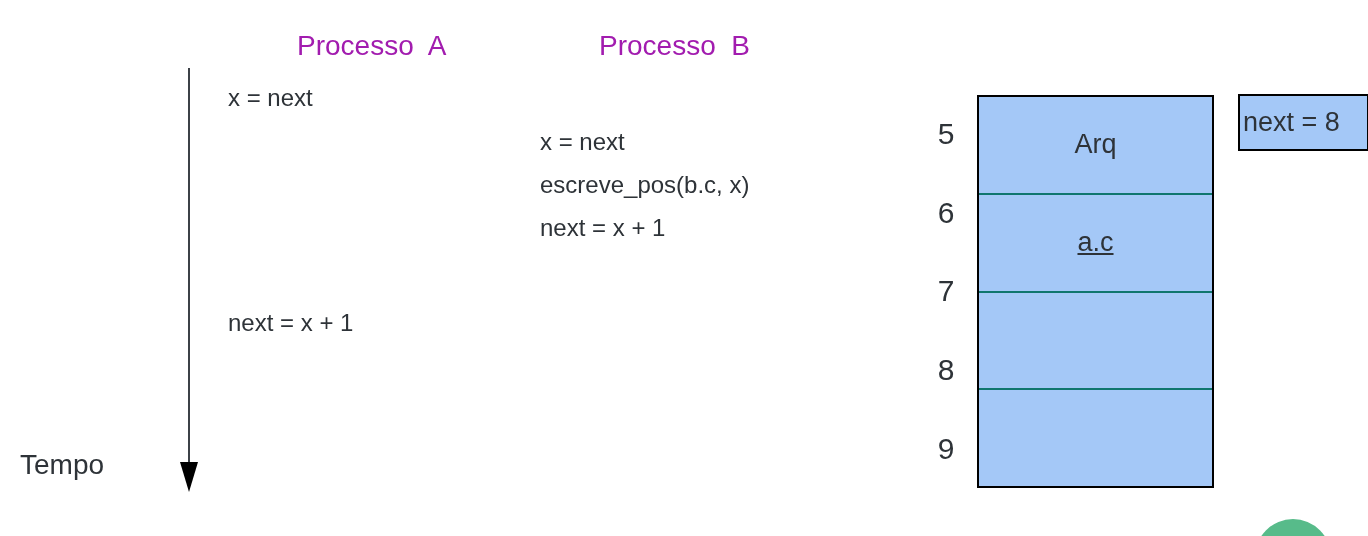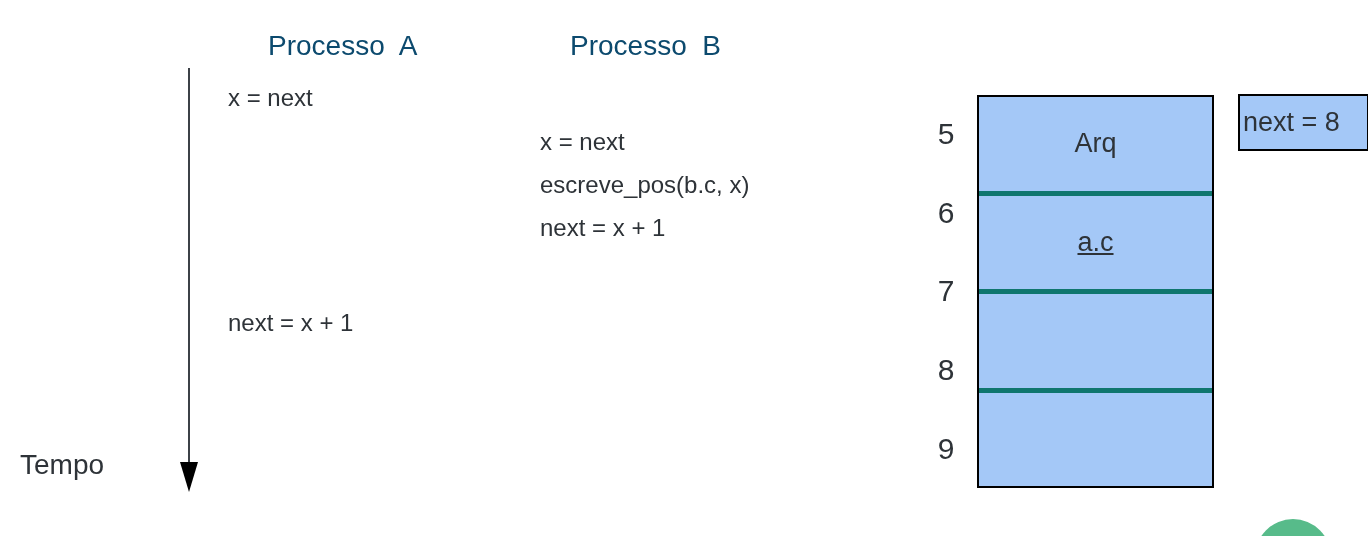--- a/index.html
+++ b/index.html
@@ -14,21 +14,22 @@
     overflow: hidden;
     background: #ffffff;
     font-family: "Liberation Sans", "DejaVu Sans", sans-serif;
     color: #2e3338;
   }
   .abs { position: absolute; }
 
   .col-header {
     font-size: 28px;
     white-space: pre;
-    color: #0c4a6e;
+    color: #a21caf;
+    margin-left: 29px;
   }
   .code-line {
     font-size: 24px;
     white-space: pre;
     color: #2e3338;
   }
   .tempo-label {
     font-size: 28px;
     color: #2e3338;
   }
@@ -73,21 +74,21 @@
     top: 95px;
     width: 237px;
     height: 393px;
     border: 2px solid #000000;
     box-sizing: border-box;
     display: flex;
     flex-direction: column;
   }
   .dir-cell {
     flex: 1;
-    border-bottom: 5px solid #0f766e;
+    border-bottom: 2px solid #0f766e;
     display: flex;
     align-items: center;
     justify-content: center;
     font-size: 27px;
     color: #2e3338;
   }
   .dir-cell:last-child { border-bottom: none; }
 
   .next-box {
     left: 1238px;

